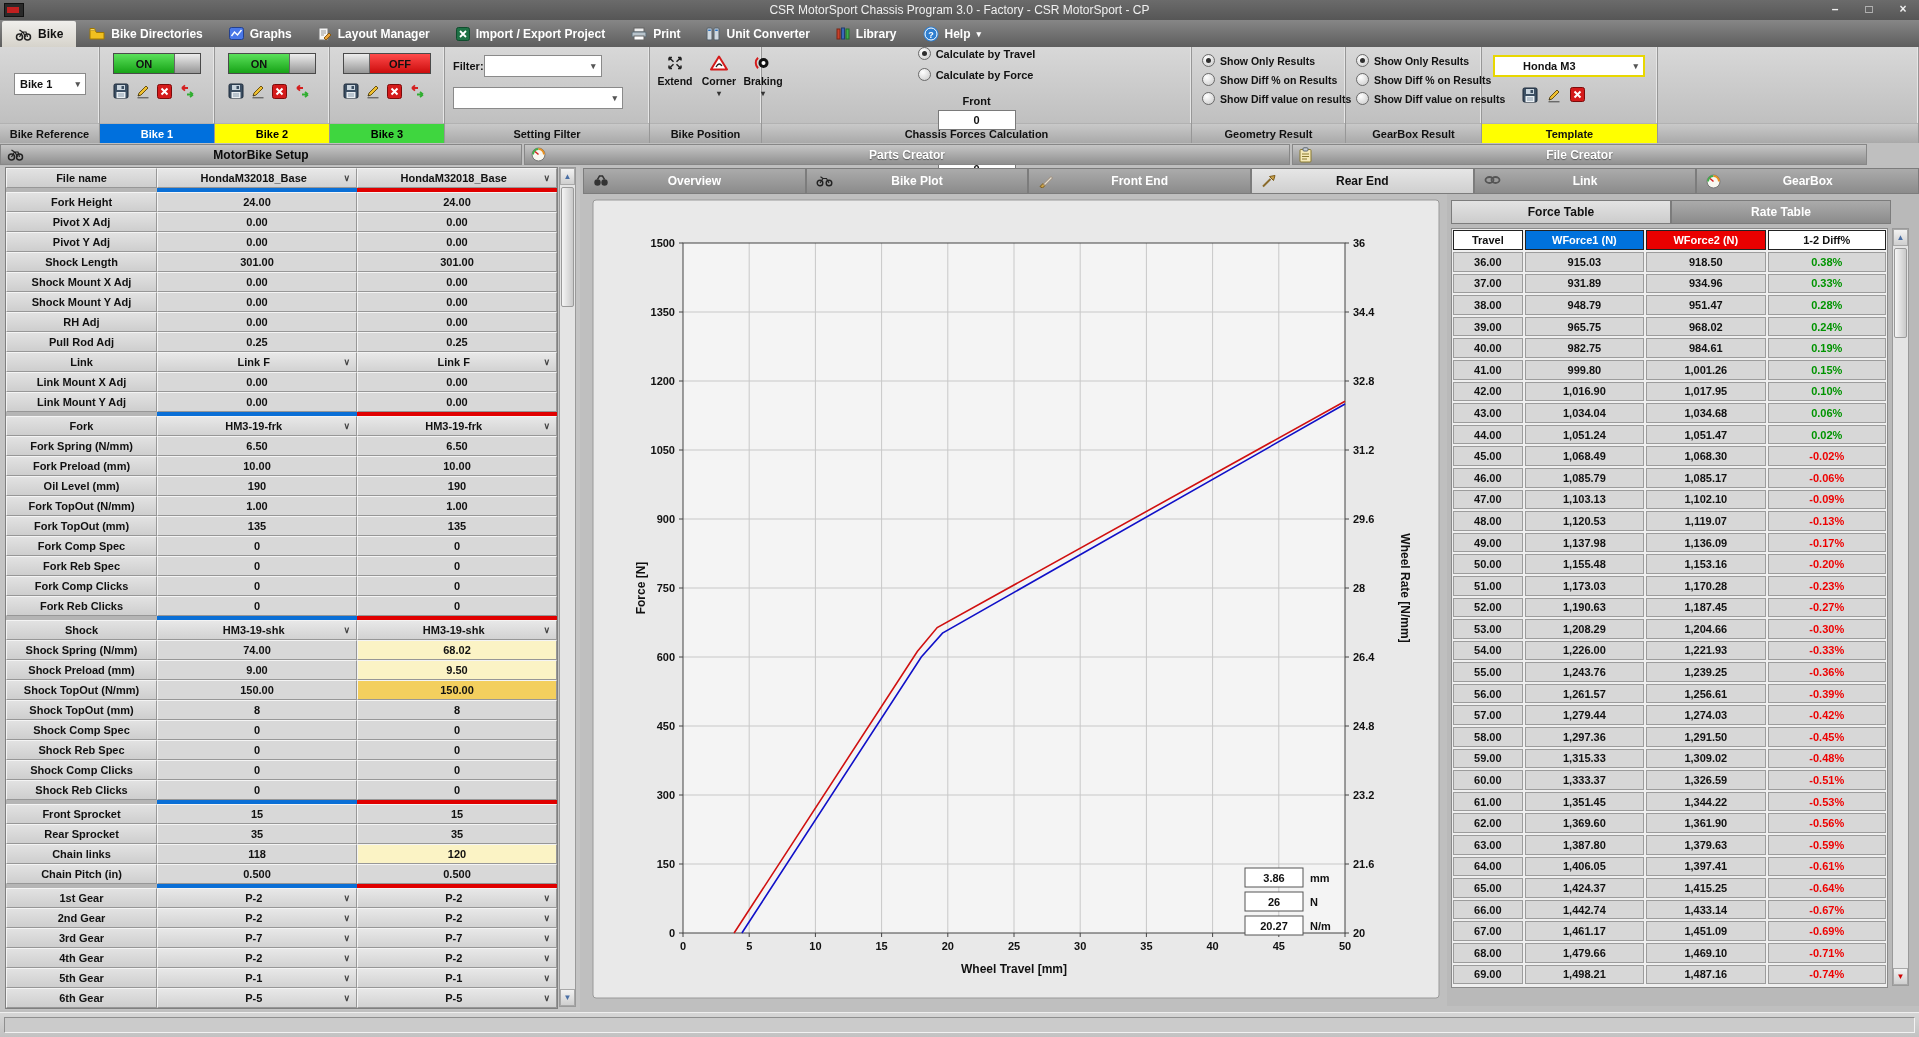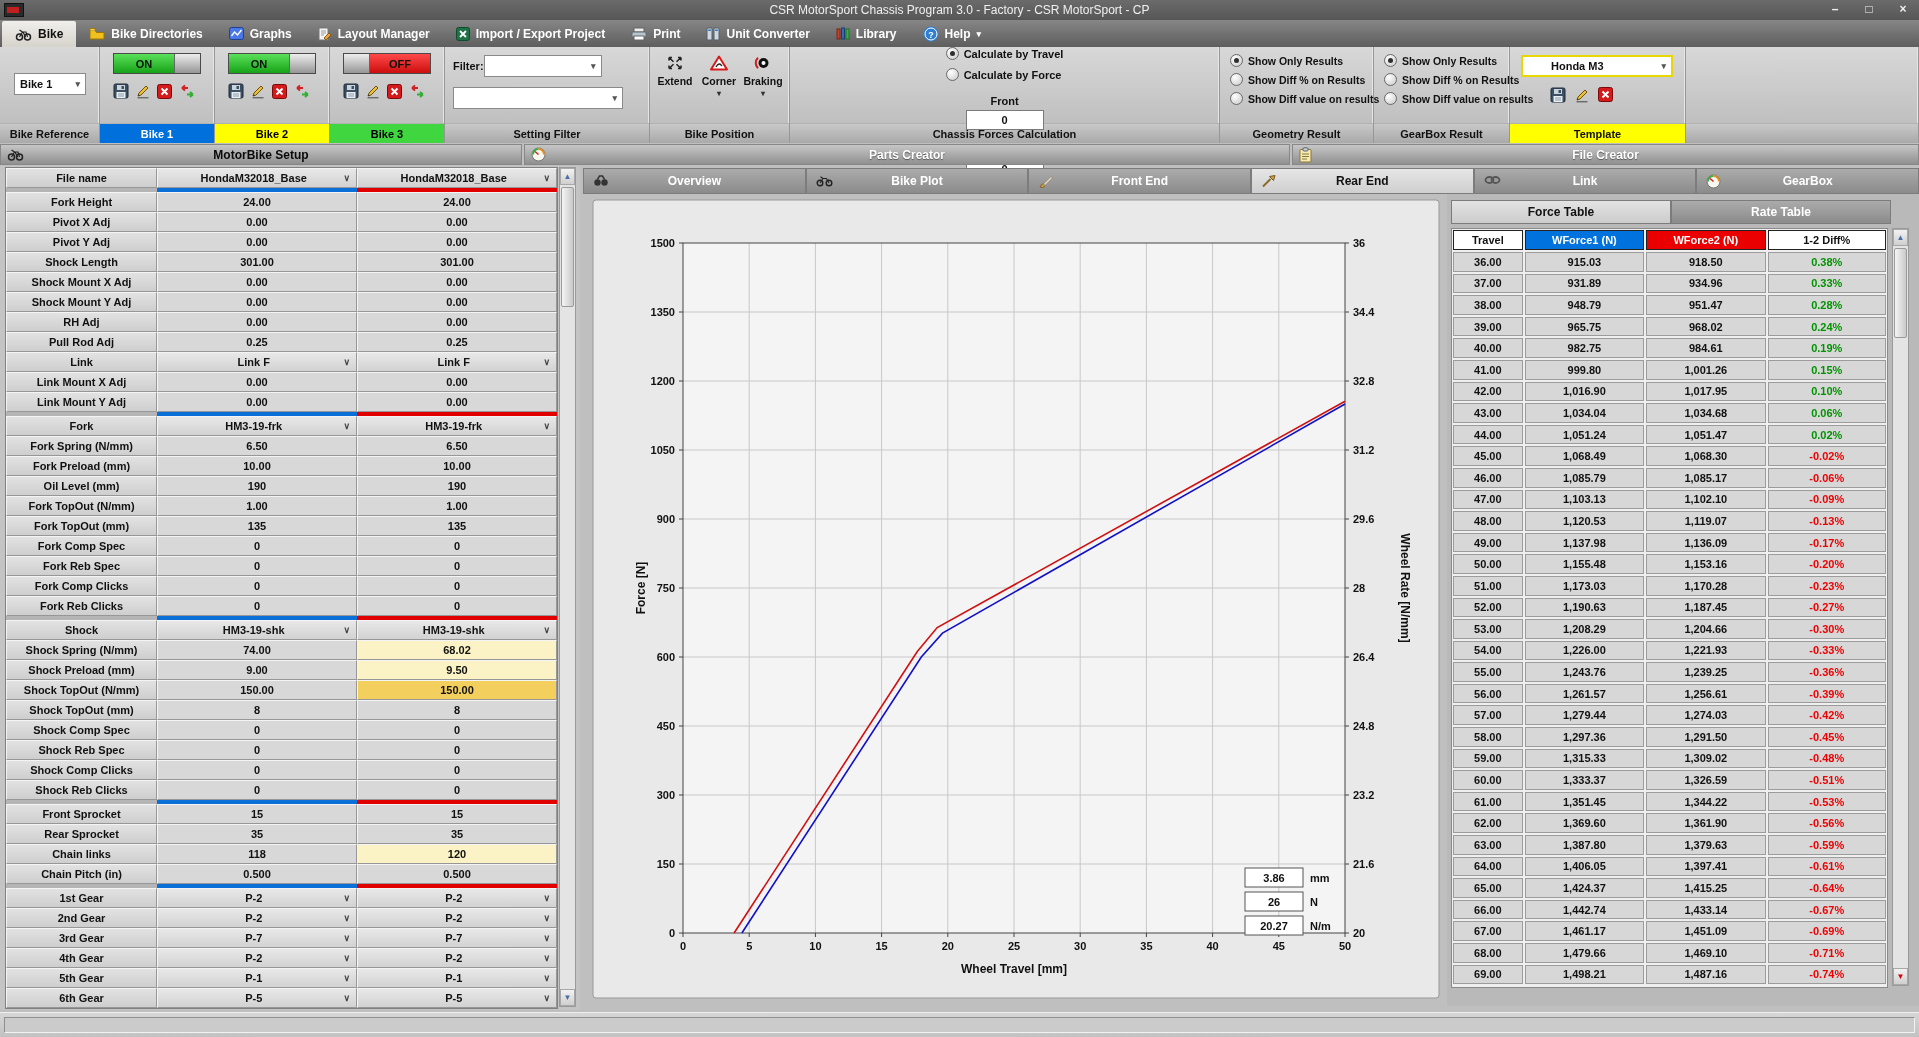--- a/index.html
+++ b/index.html
@@ -29,21 +29,21 @@
   
   .ribbon { position:absolute; left:0; top:47px; right:0; height:96px;
             background:linear-gradient(#d8d8d8,#b9b9b9); display:flex; }
   .rgroup { height:100%; border-right:1px solid #979797; box-shadow:inset -1px 0 #e6e6e6;
             display:flex; flex-direction:column; }
   .rgroup-content { flex:1; position:relative; }
   .rgroup-label { height:20px; display:flex; align-items:center; justify-content:center;
                   font-size:11px; background:linear-gradient(#c9c9c9,#a9a9a9);
                   border-top:1px solid #b2b2b2; }
   #g-bikeref{width:100px} #g-bike1,#g-bike2,#g-bike3{width:115px}
-  #g-filter{width:205px} #g-pos{width:140px} #g-chassis{width:430px}
+  #g-filter{width:205px} #g-pos{width:112px} #g-chassis{width:430px}
   #g-geom{width:154px} #g-gear{width:136px} #g-template{width:176px} #g-filler{flex:1}
 
   .dd { background:#fff; border:1px solid #8a8a8a; height:22px; display:flex;
         align-items:center; padding:0 5px; gap:4px; }
   .dd .ddval { flex:1; }
   .dd .ddcaret { color:#555; font-size:9px; }
 
   #bikeref-dd { position:absolute; left:14px; top:26px; width:72px; }
 
   .toggle { position:absolute; left:13px; top:6px; width:88px; height:21px; border:1px solid #4a4a4a;
@@ -86,21 +86,21 @@
   #template-icons { position:absolute; left:40px; top:40px; display:flex; gap:8px; }
   #g-template .rgroup-label { font-weight:bold; }
 
   
   .phead { position:absolute; top:144px; height:21px; background:linear-gradient(#c6c6c6,#909090);
            border:1px solid #878787; display:flex; align-items:center; }
   .phead .ph-ic { position:absolute; left:6px; top:2px; }
   .phead .ph-text { flex:1; text-align:center; font-size:12px; }
   #ph-setup { left:0; width:522px; } #ph-setup .ph-text{ color:#0a0a0a; }
   #ph-parts { left:524px; width:766px; } #ph-parts .ph-text{ color:#fff; text-shadow:0 1px 1px #555; }
-  #ph-file  { left:1292px; width:627px; } #ph-file .ph-text{ color:#fff; text-shadow:0 1px 1px #555; }
+  #ph-file  { left:1292px; width:575px; } #ph-file .ph-text{ color:#fff; text-shadow:0 1px 1px #555; }
 
   
   #left-panel { position:absolute; left:0; top:166px; width:580px; bottom:27px; background:#c4c4c4; }
   #setup-table { position:absolute; left:5px; top:1px; width:553px; border:1px solid #808080;
                  background:#c0c0c0; }
   .srow { display:flex; height:20px; }
   .scell { display:flex; align-items:center; justify-content:center; overflow:hidden;
            border:1px solid; border-color:#f4f4f4 #979797 #979797 #f4f4f4;
            background:linear-gradient(#e2e2e2,#cecece); }
   .scell.lbl { width:151px; flex:0 0 151px; }

